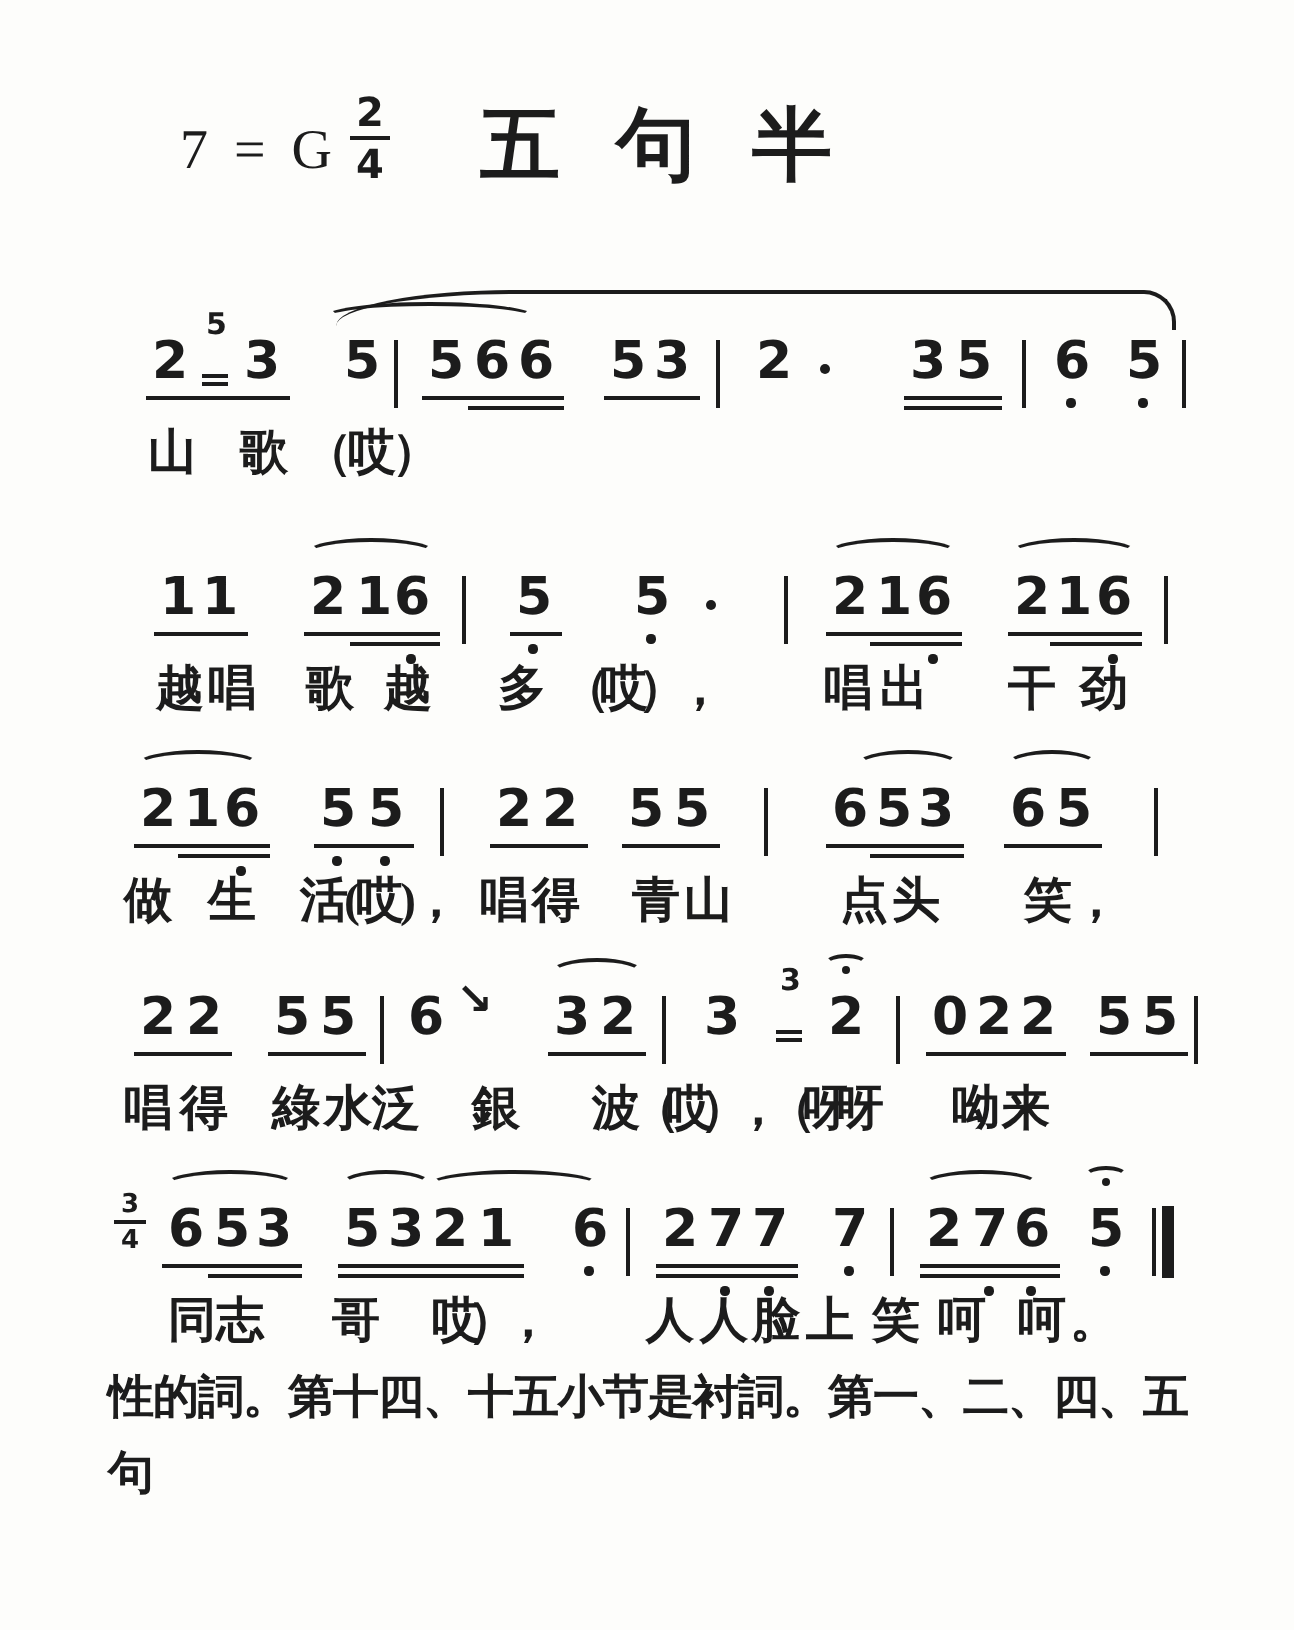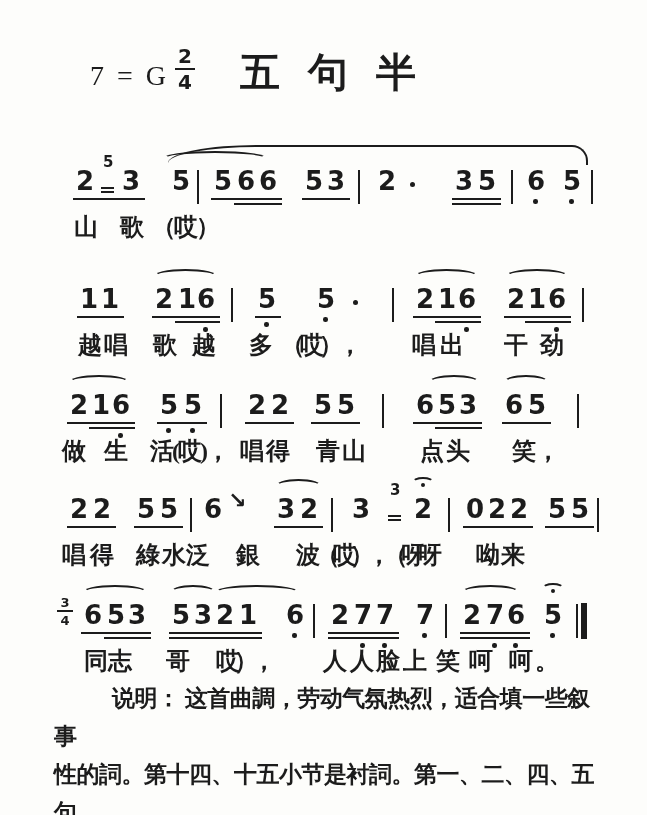--- a/index.html
+++ b/index.html
@@ -326,16 +326,15 @@
       <div class="lyr" style="left: 376px;">脸</div>
       <div class="lyr" style="left: 403px;">上</div>
       <div class="lyr" style="left: 436px;">笑</div>
       <div class="lyr" style="left: 469px;">呵</div>
       <div class="lyr" style="left: 509px;">呵</div>
       <div class="lyr" style="left: 535px;">。</div>
     </div>
   </div>
 
 <div class="fnote">
-  <p class="ind">说明： 这首曲調，劳动气氛热烈，适合填一些叙事</p>
   <p>性的詞。第十四、十五小节是衬詞。第一、二、四、五句</p>
 
 </div>
 
 </body></html>

